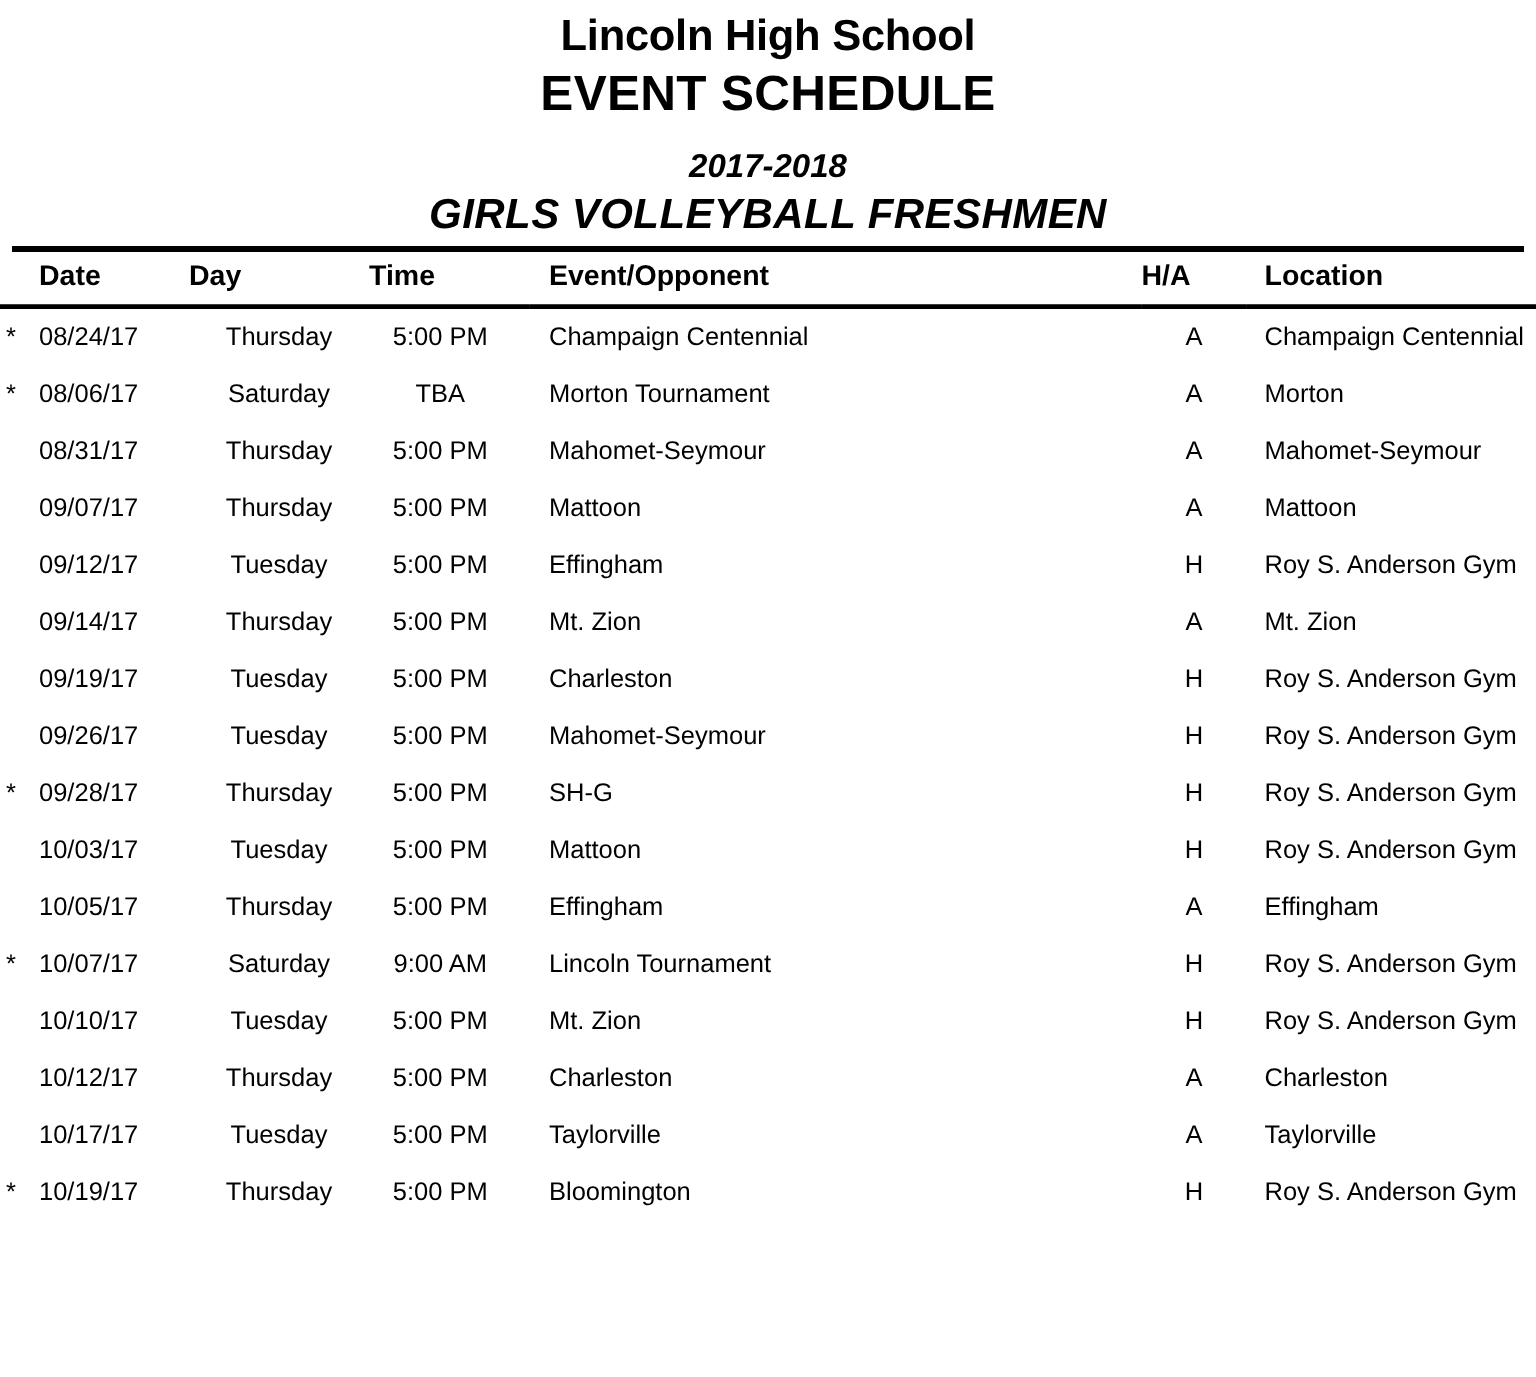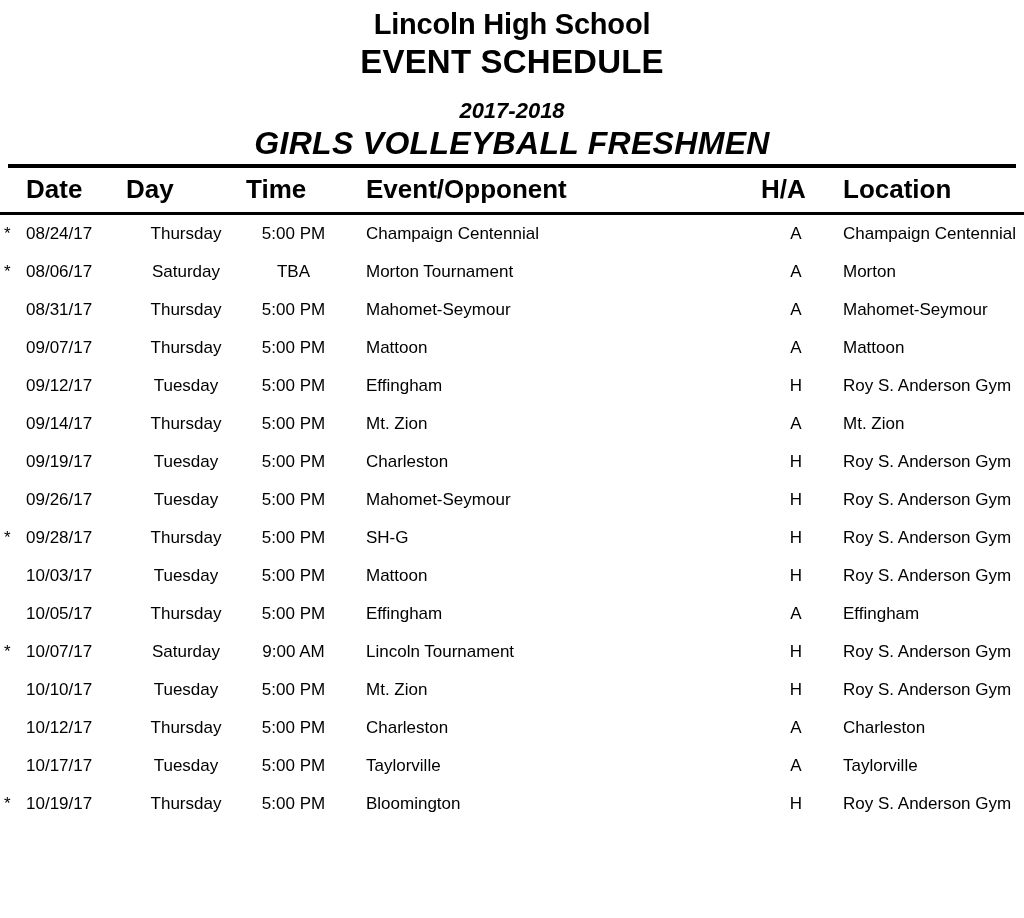--- a/index.html
+++ b/index.html
@@ -37,38 +37,38 @@
     letter-spacing: 0.2px;
   }
   .season {
     font-size: 22px;
     font-weight: bold;
     font-style: italic;
     line-height: 30px;
     margin-top: 14px;
   }
   .sport {
-    font-size: 32px;
+    font-size: 28px;
     font-weight: bold;
     font-style: italic;
     line-height: 34px;
     letter-spacing: 0.3px;
   }
   .rule {
     border-bottom: 4px solid #000;
     margin: 4px 8px 0 8px;
   }
   table.schedule {
     width: 100%;
     border-collapse: collapse;
     table-layout: fixed;
     margin-top: 0;
   }
   table.schedule th {
-    font-size: 26px;
+    font-size: 19px;
     font-weight: bold;
     text-align: left;
     padding: 6px 0 7px 0;
     border-bottom: 3px solid #000;
   }
   table.schedule td {
     font-size: 17px;
     padding: 9px 0 9px 0;
     vertical-align: top;
     white-space: nowrap;

